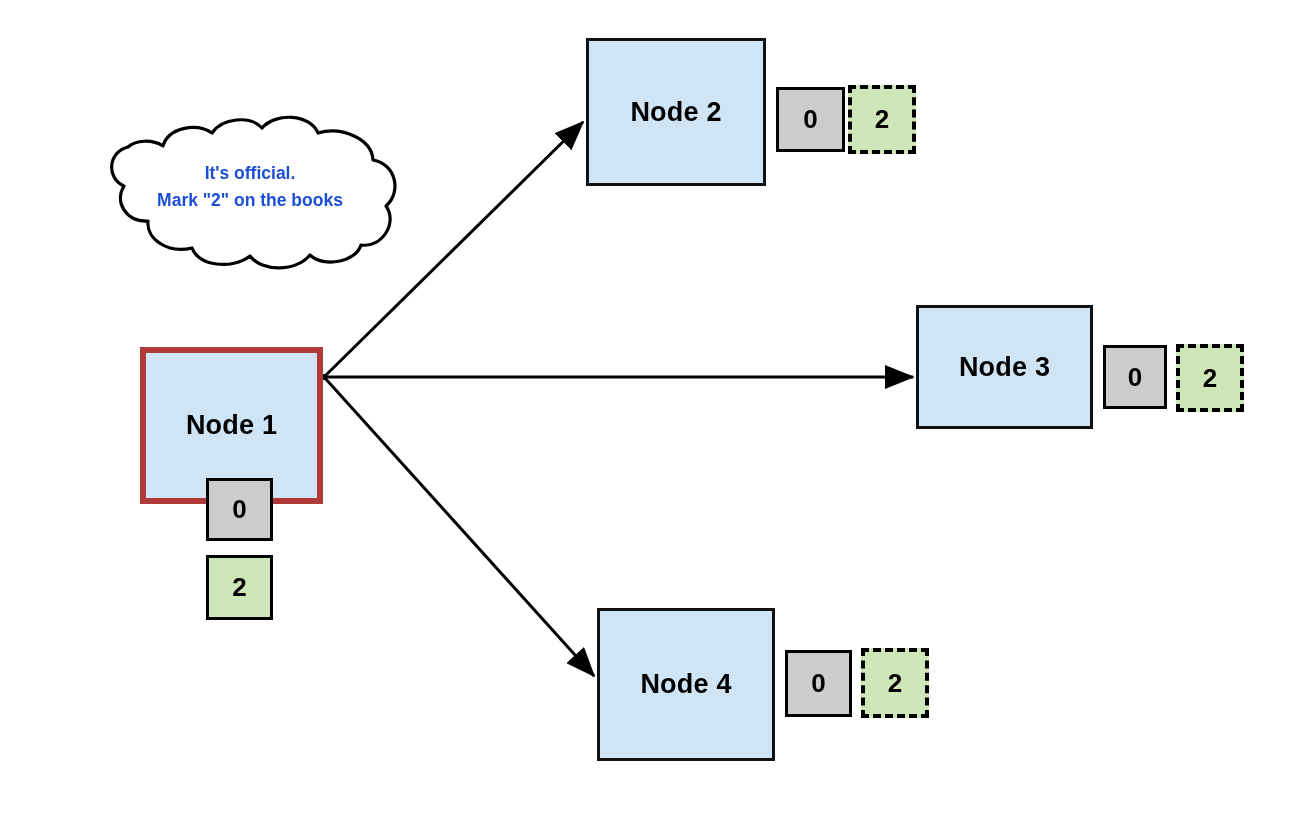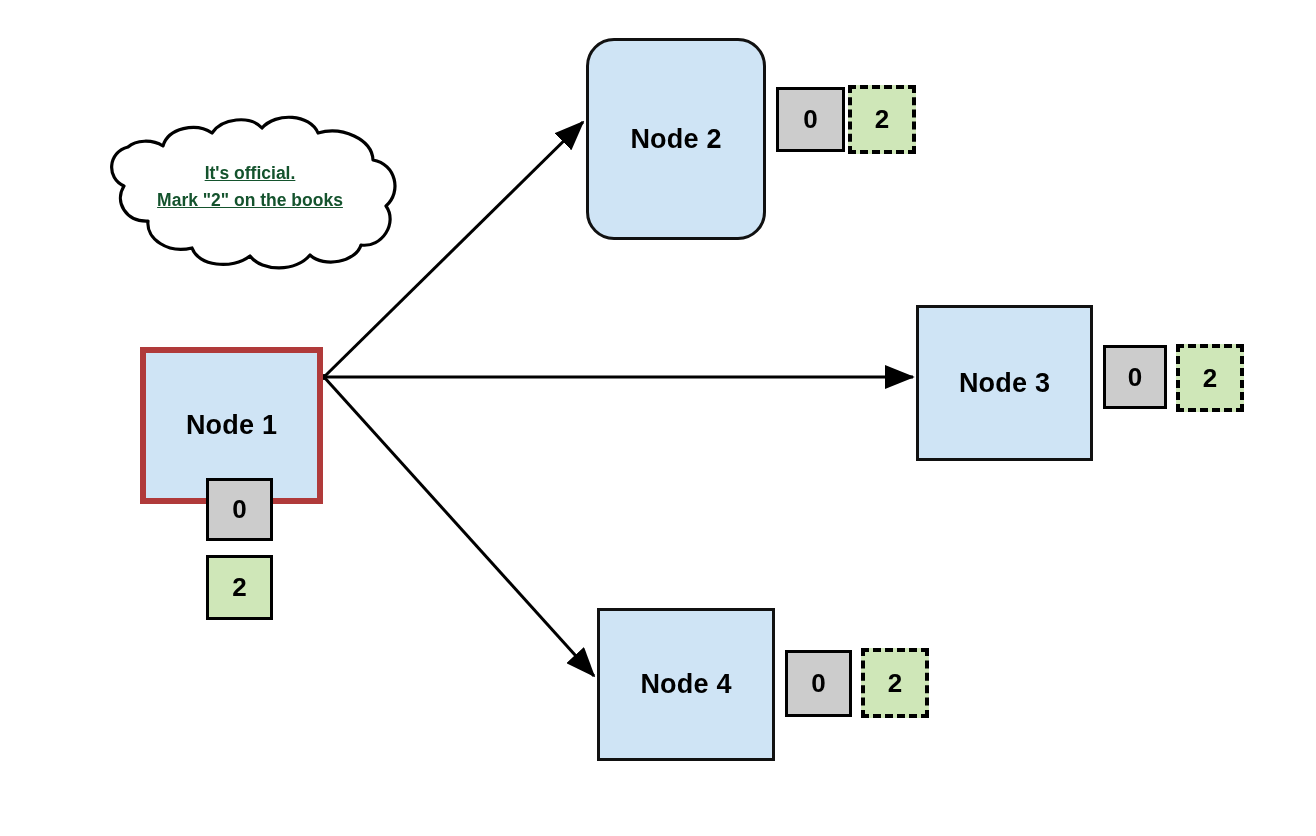--- a/index.html
+++ b/index.html
@@ -76,23 +76,22 @@
     pointer-events: none;
   }
   .cloud-text {
     position: absolute;
     left: 108px;
     top: 160px;
     width: 284px;
     text-align: center;
     font-size: 17.5px;
     font-weight: bold;
-    color: #14532d;
+    color: #1d4ed8;
     line-height: 27px;
-    text-decoration: underline;
   }
 </style>
 </head>
 <body>
 
 <div id="canvas">
 
   <svg id="edges" viewBox="0 0 1316 836" xmlns="http://www.w3.org/2000/svg">
     <defs>
       <marker id="arrowhead" markerWidth="10" markerHeight="8" refX="9.4" refY="4" orient="auto" markerUnits="strokeWidth">
@@ -128,26 +127,26 @@
     <div>It's official.</div>
     <div>Mark "2" on the books</div>
   </div>
 
   <div id="nodes-layer">
       <div class="node-box highlight" style="left: 140px; top: 299px; width: 183px; height: 157px;">
         <span class="node-label">Node 1</span>
       </div>
       <div class="badge gray" style="left: 206px; top: 478px; width: 67px; height: 63px;">0</div>
       <div class="badge green-solid" style="left: 206px; top: 555px; width: 67px; height: 65px;">2</div>
-      <div class="node-box" style="left: 586px; top: 38px; width: 180px; height: 202px; border-radius: 28px;">
+      <div class="node-box" style="left: 586px; top: 38px; width: 180px; height: 148px;">
         <span class="node-label">Node 2</span>
       </div>
       <div class="badge gray" style="left: 776px; top: 87px; width: 69px; height: 65px;">0</div>
       <div class="badge green-dashed" style="left: 848px; top: 85px; width: 68px; height: 69px;">2</div>
-      <div class="node-box" style="left: 916px; top: 305px; width: 177px; height: 156px;">
+      <div class="node-box" style="left: 916px; top: 305px; width: 177px; height: 124px;">
         <span class="node-label">Node 3</span>
       </div>
       <div class="badge gray" style="left: 1103px; top: 345px; width: 64px; height: 64px;">0</div>
       <div class="badge green-dashed" style="left: 1176px; top: 344px; width: 68px; height: 68px;">2</div>
       <div class="node-box" style="left: 597px; top: 608px; width: 178px; height: 153px;">
         <span class="node-label">Node 4</span>
       </div>
       <div class="badge gray" style="left: 785px; top: 650px; width: 67px; height: 67px;">0</div>
       <div class="badge green-dashed" style="left: 861px; top: 648px; width: 68px; height: 70px;">2</div>
     </div>

